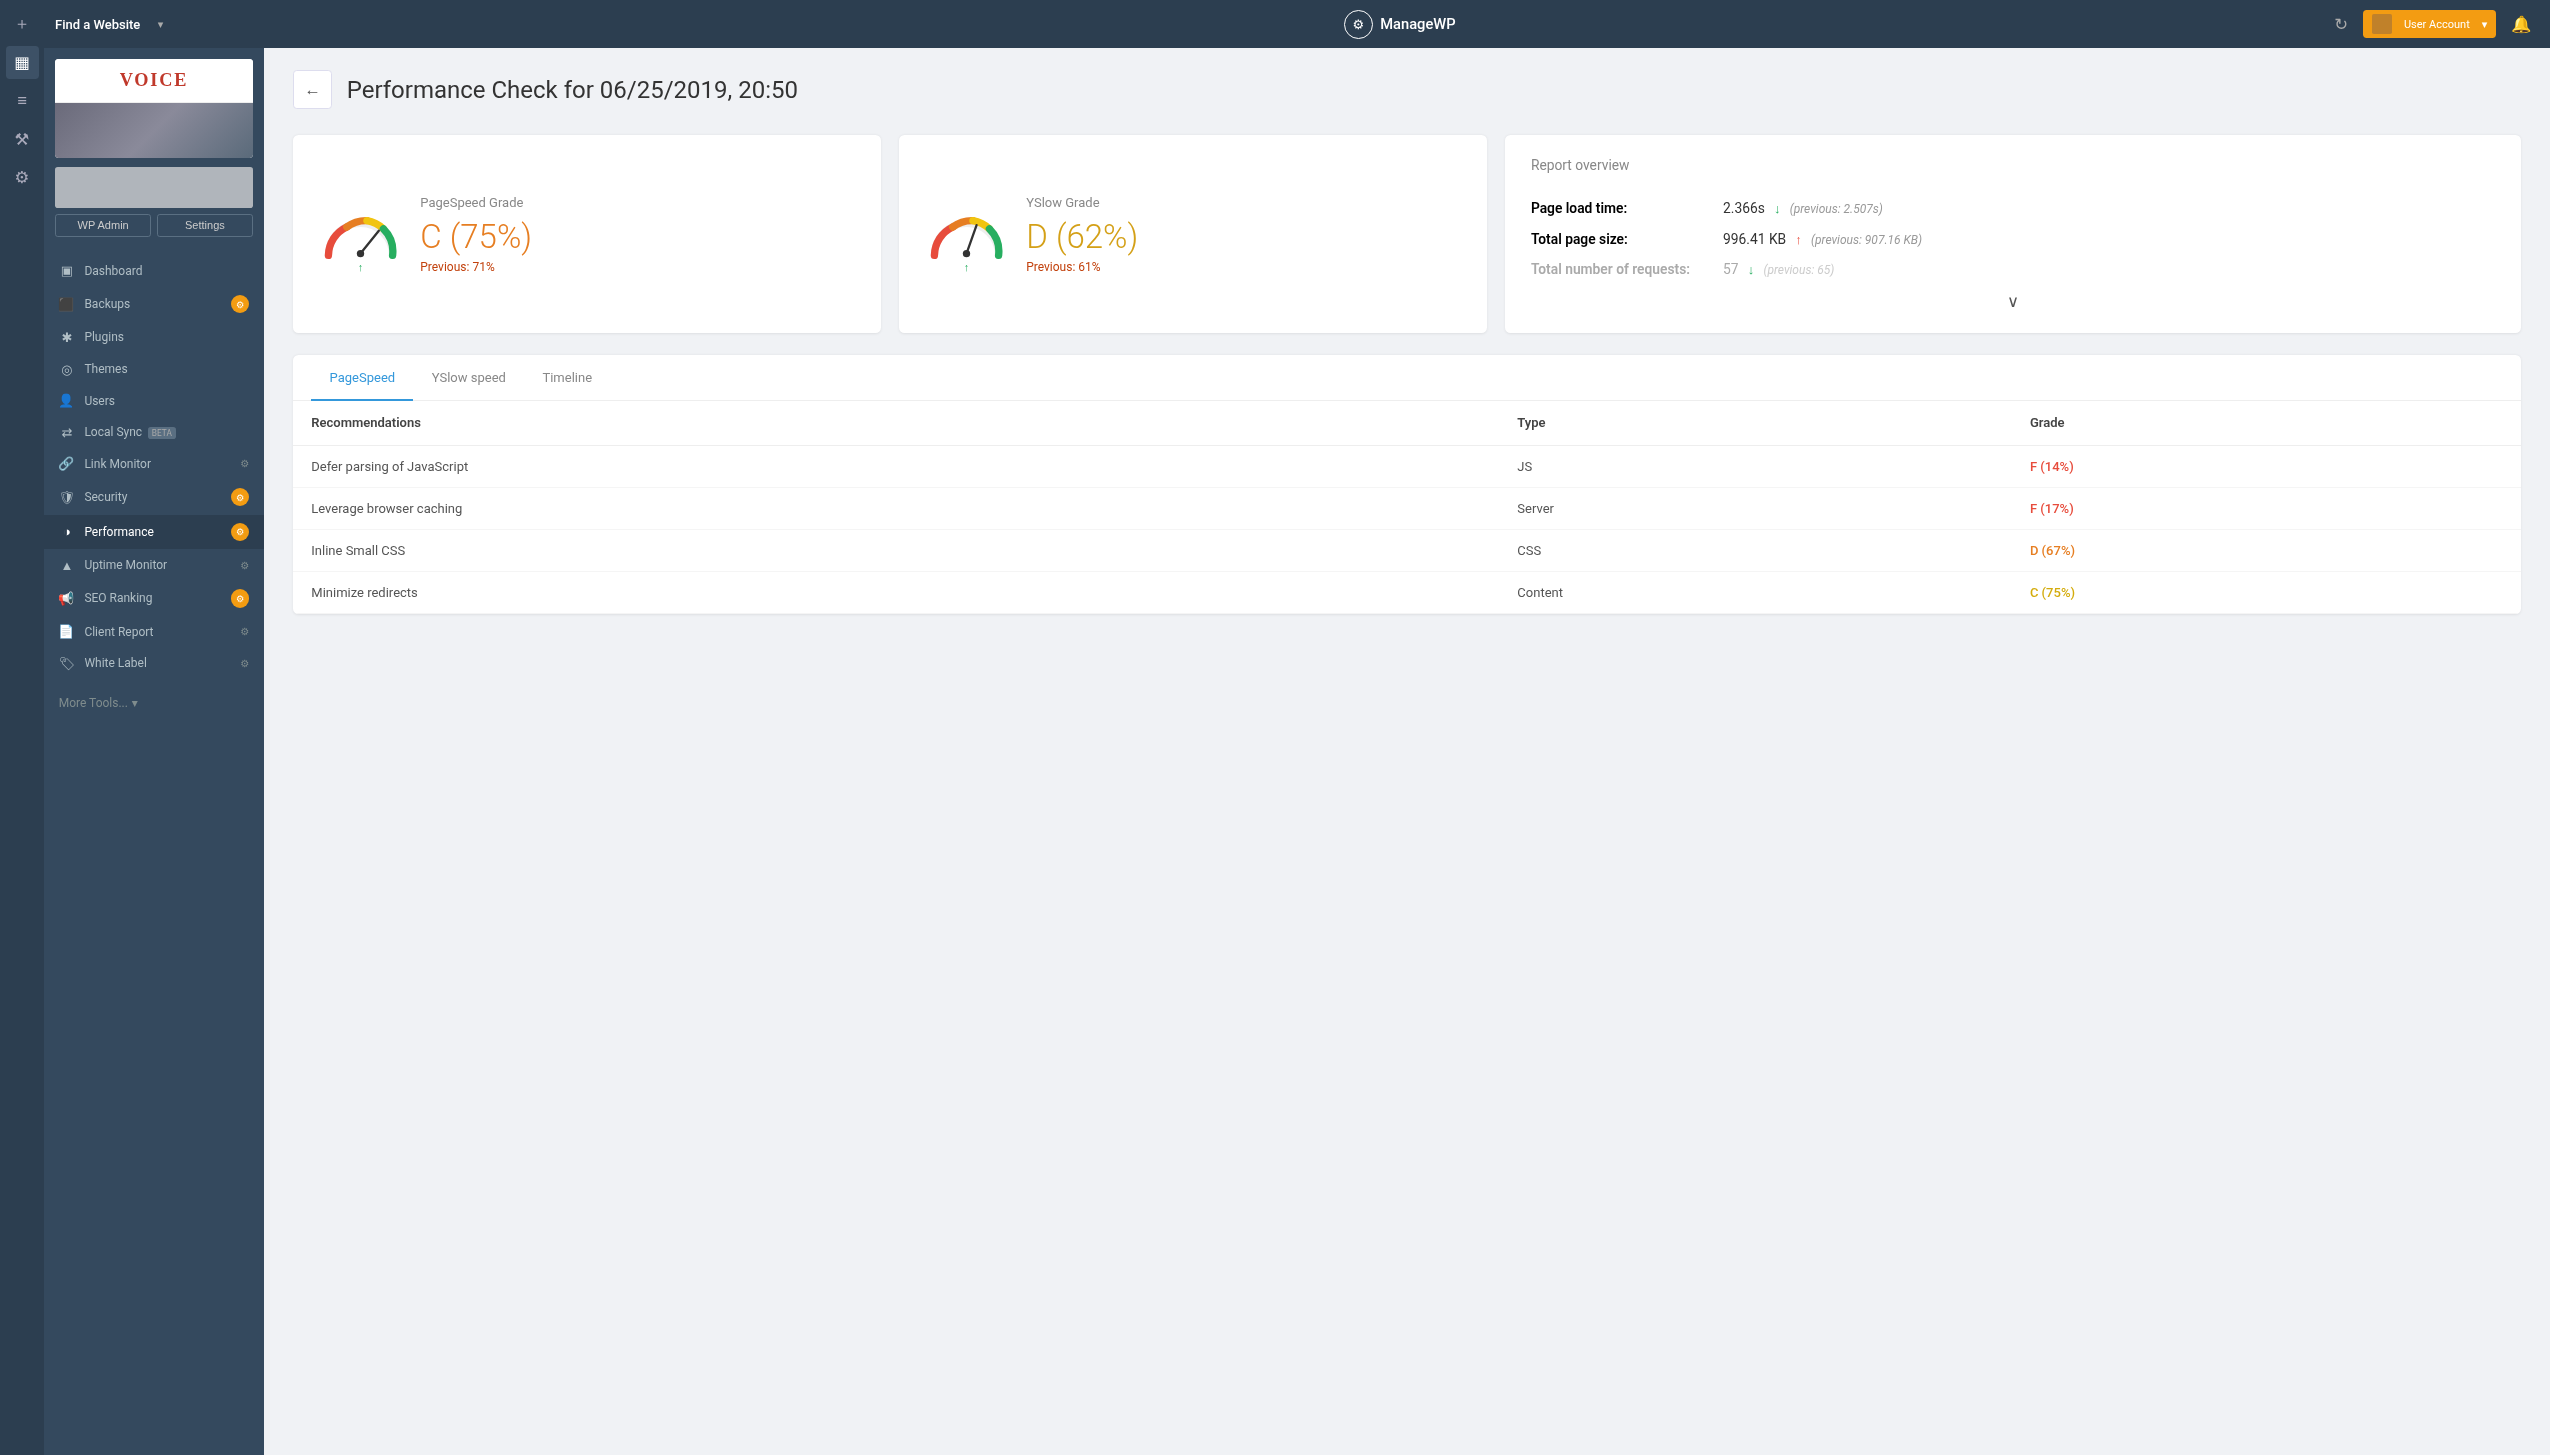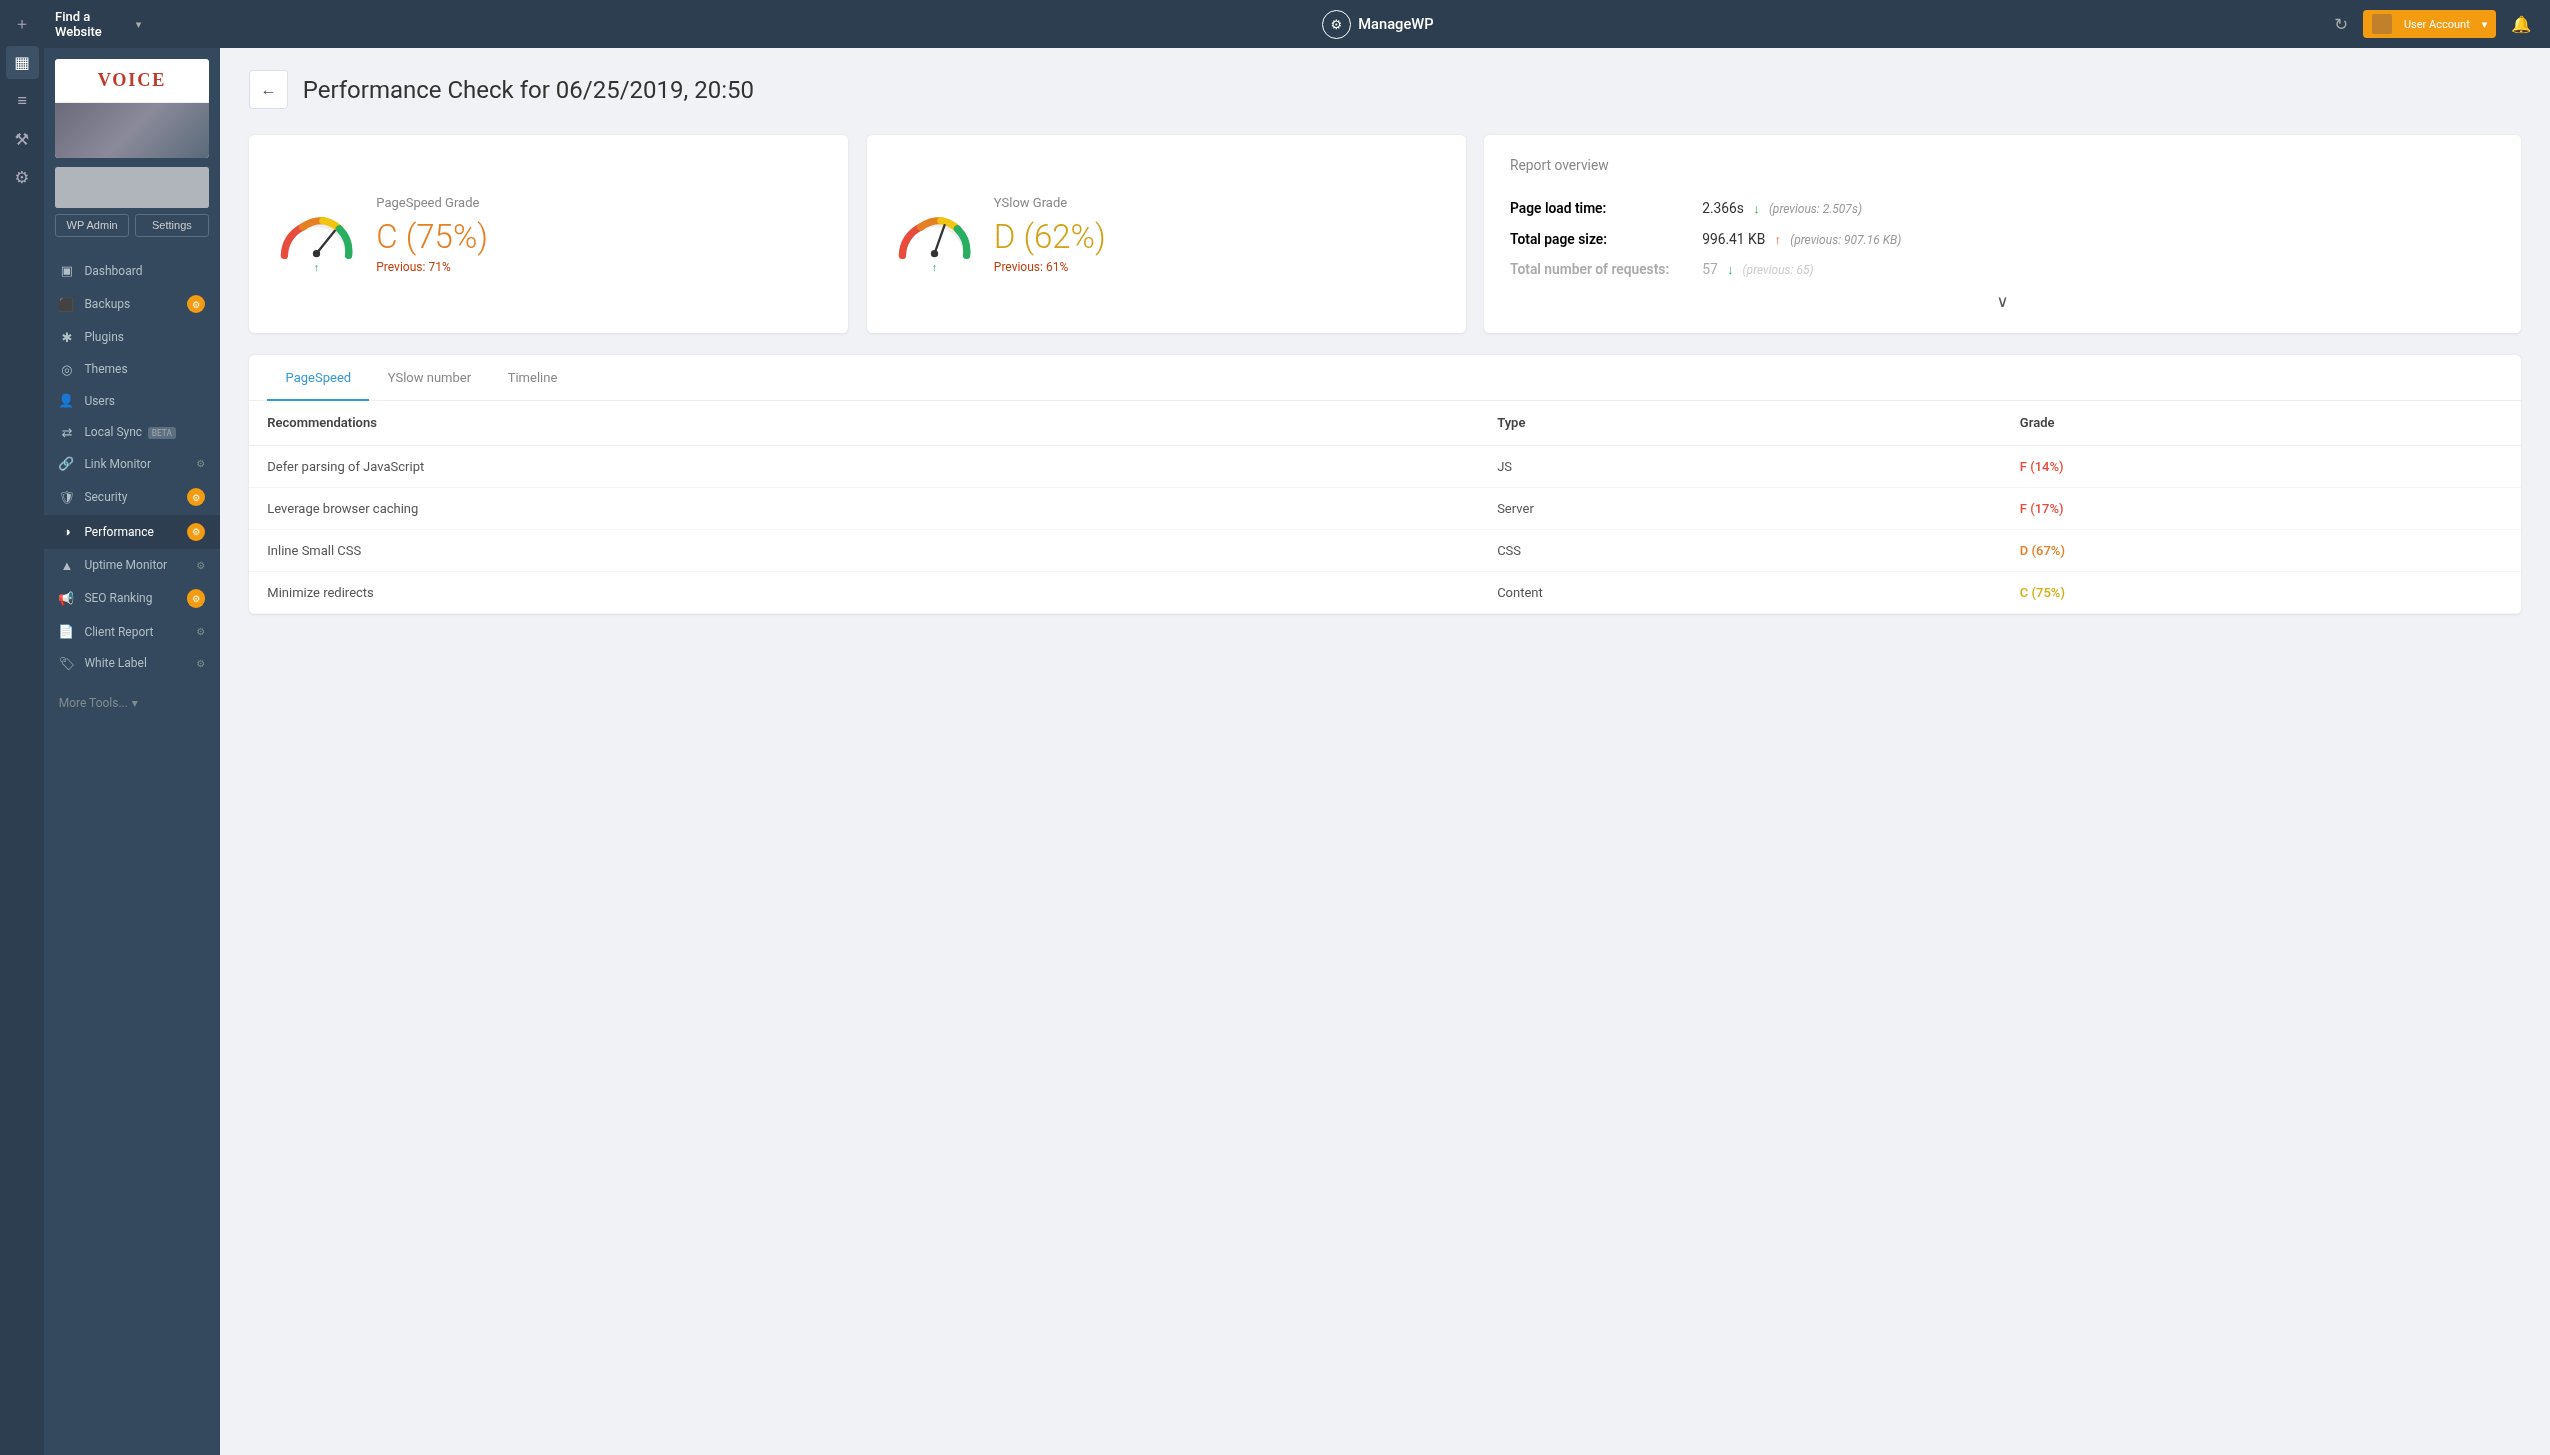--- a/index.html
+++ b/index.html
@@ -21,21 +21,21 @@
       display: flex; align-items: center; justify-content: center;
       border-radius: 3.7px;
       color: #aab;
       font-size: 16.5px;
       cursor: pointer;
     }
     .icon-rail .rail-icon.active { background: #3d5166; color: #fff; }
 
     
     .sidebar {
-      width: 176px;
+      width: 220px;
       background: #34495e;
       display: flex;
       flex-direction: column;
       flex-shrink: 0;
       overflow-y: auto;
       color: #cdd;
     }
     .sidebar-header {
       background: #2c3e50;
       padding: 0 11px;
@@ -518,21 +518,21 @@
               <span class="prev">(previous: 65)</span>
             </div>
           </div>
         <div class="expand-btn">∨</div>
       </div>
     </div>
 
     <div class="tabs-section">
       <div class="tabs-header" id="tabs-header">
           <div class="tab active">PageSpeed</div>
-          <div class="tab">YSlow number</div>
+          <div class="tab">YSlow speed</div>
           <div class="tab">Timeline</div>
         </div>
       <table class="rec-table">
         <thead>
           <tr id="table-headers">
               <th>Recommendations</th>
               <th>Type</th>
               <th>Grade</th>
             </tr>
         </thead>

